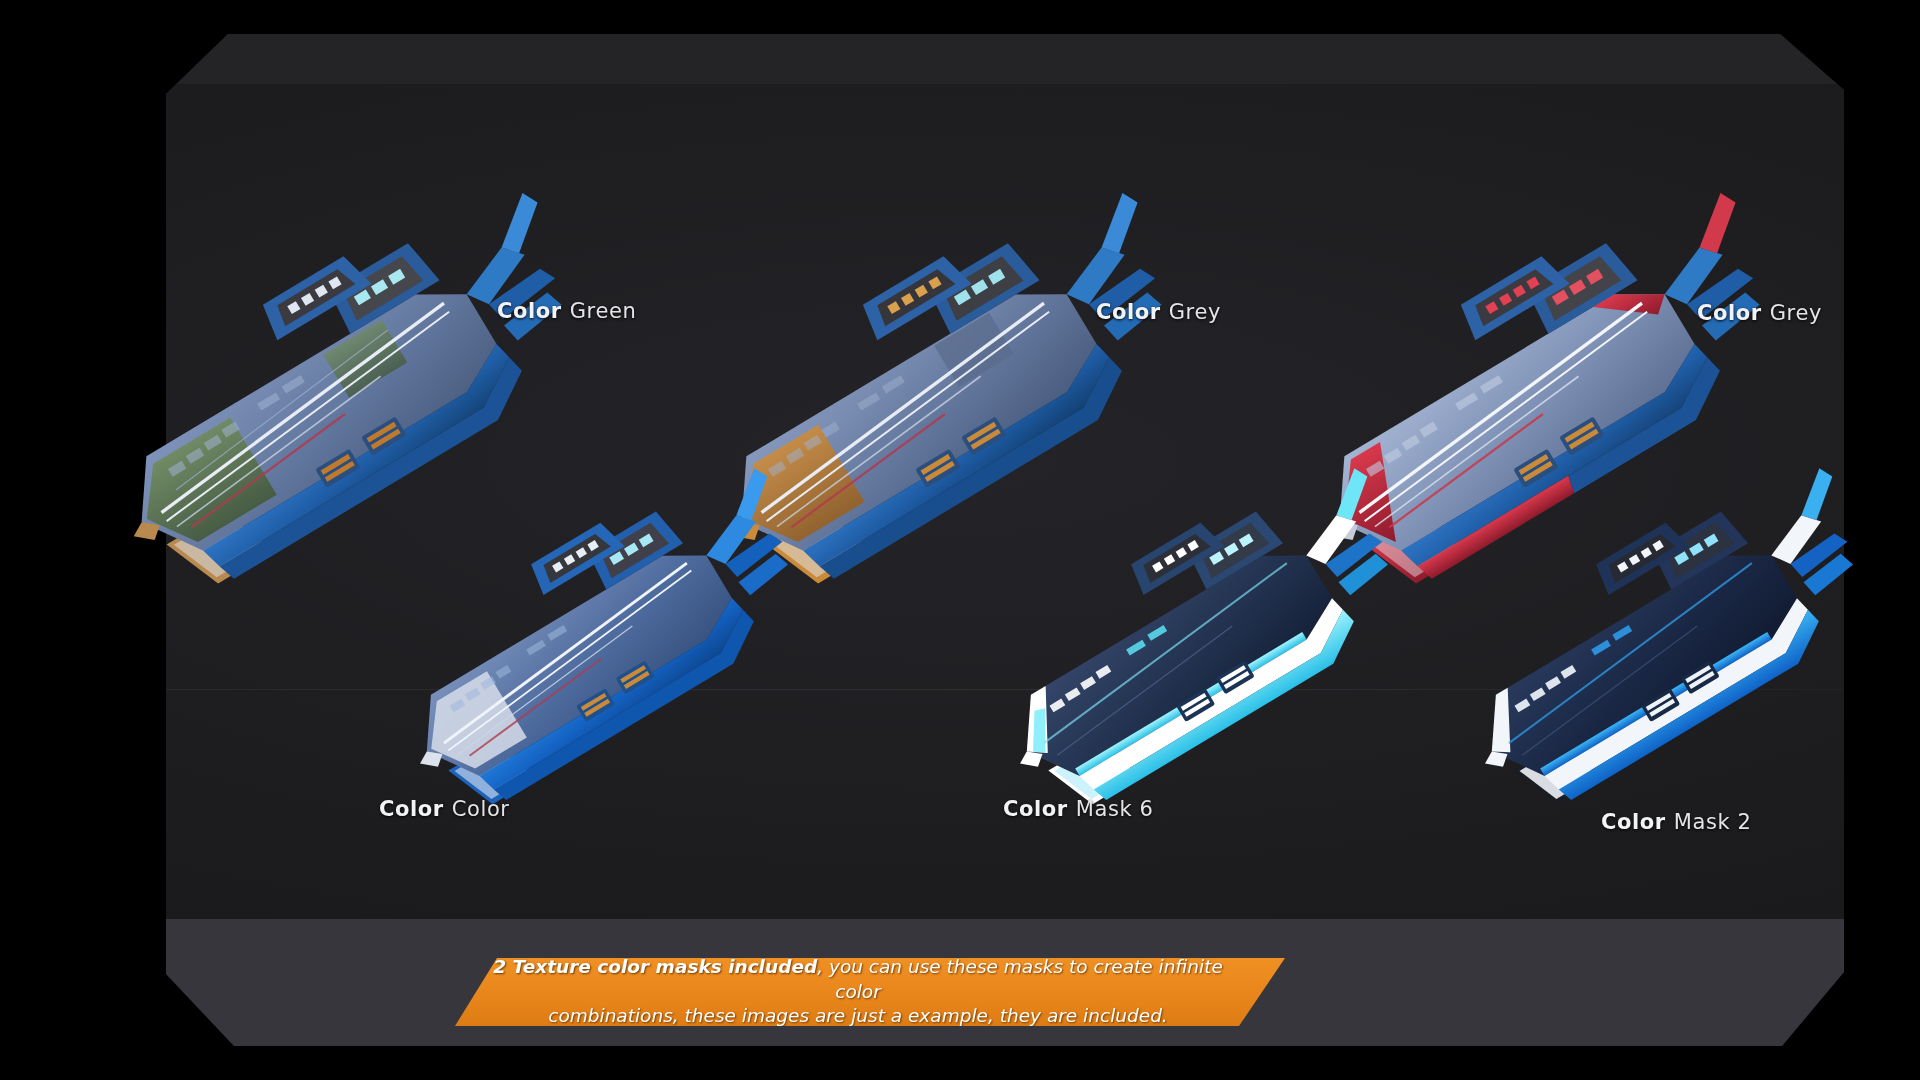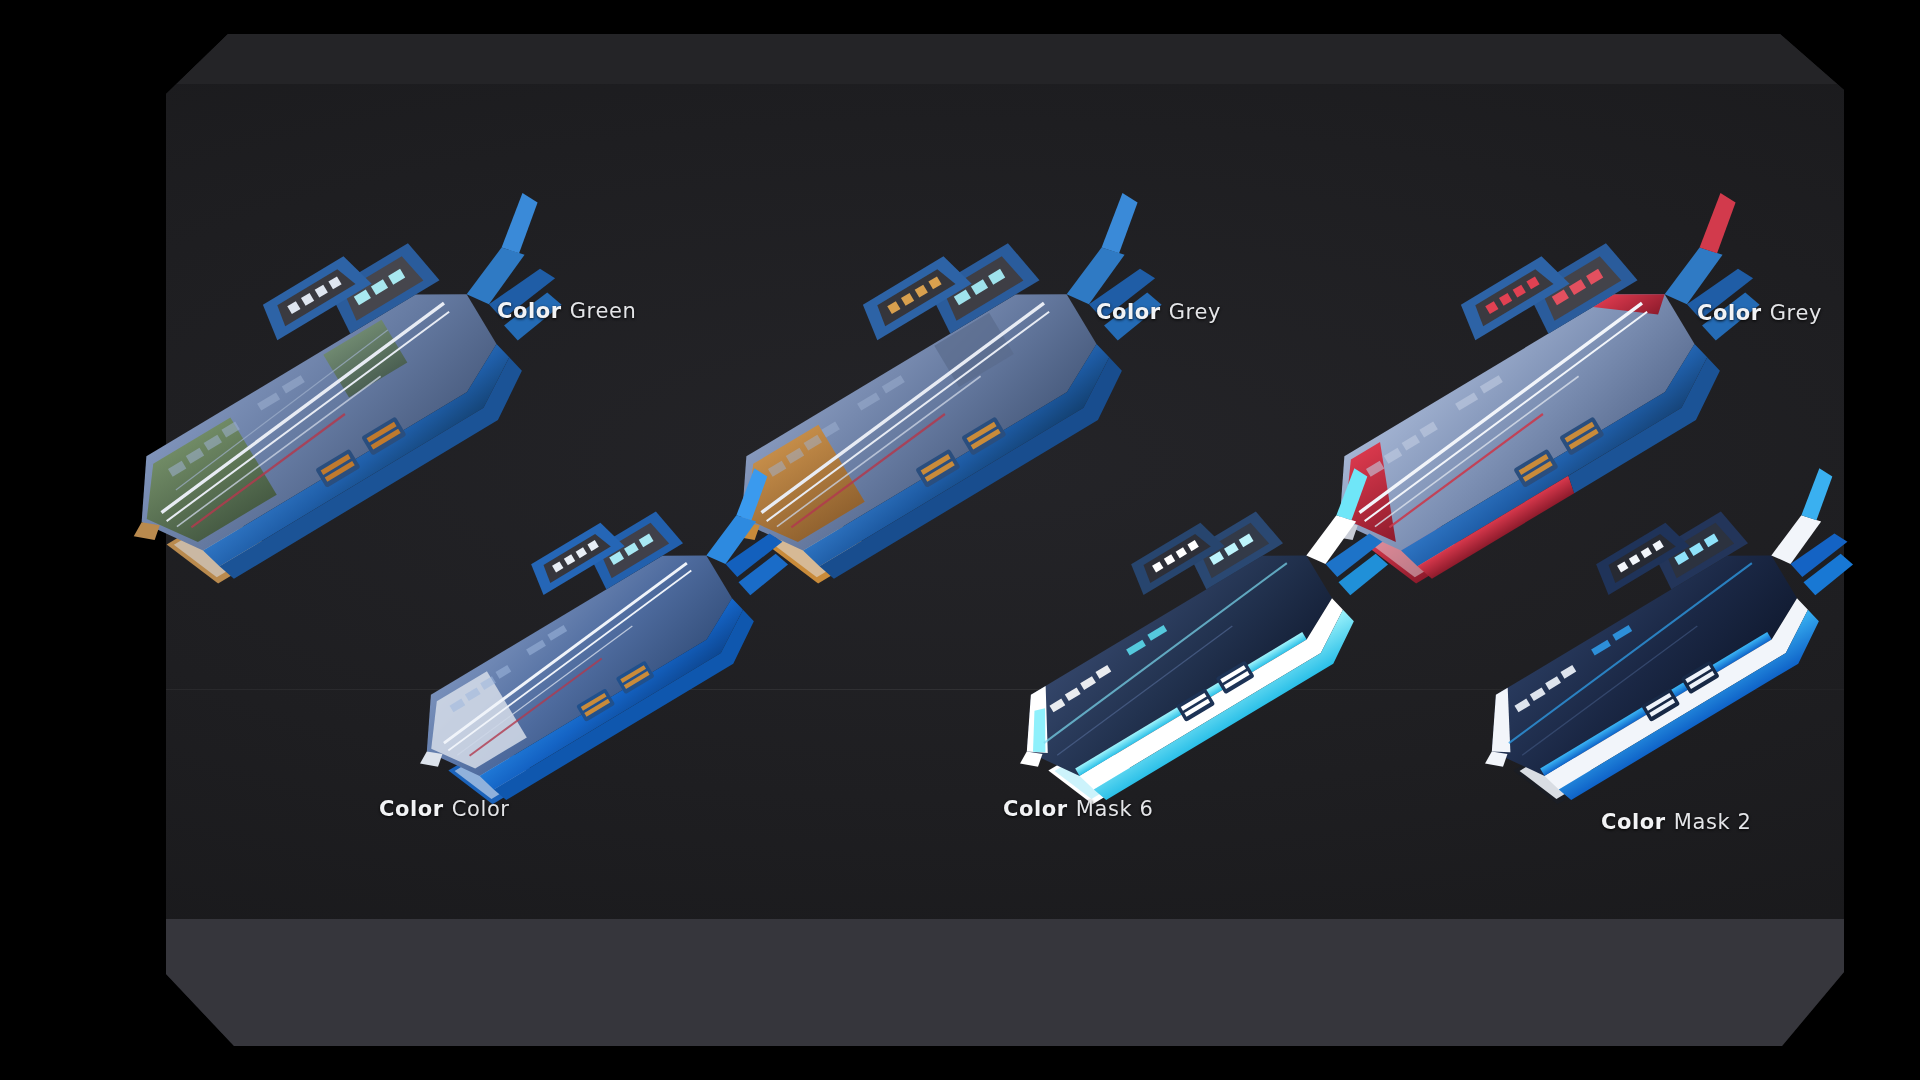--- a/index.html
+++ b/index.html
@@ -545,14 +545,20 @@
   </div>
   <div class="ship-label" style="left:1003px; top:797px;">
     <span class="k">Color </span>
     <span class="v">Mask 6</span>
   </div>
   <div class="ship-label" style="left:1601px; top:797px;margin-top:13px;">
     <span class="k">Color </span>
     <span class="v">Mask 2</span>
   </div>
 
+  <div class="banner">
+    <div class="banner-inner">
+      <b>2 Texture color masks included</b><span>, you can use these masks to create infinite color</span><br>
+      <span>combinations, these images are just a example, they are included.</span>
+    </div>
+  </div>
 
 </div>
 
 </body></html>

